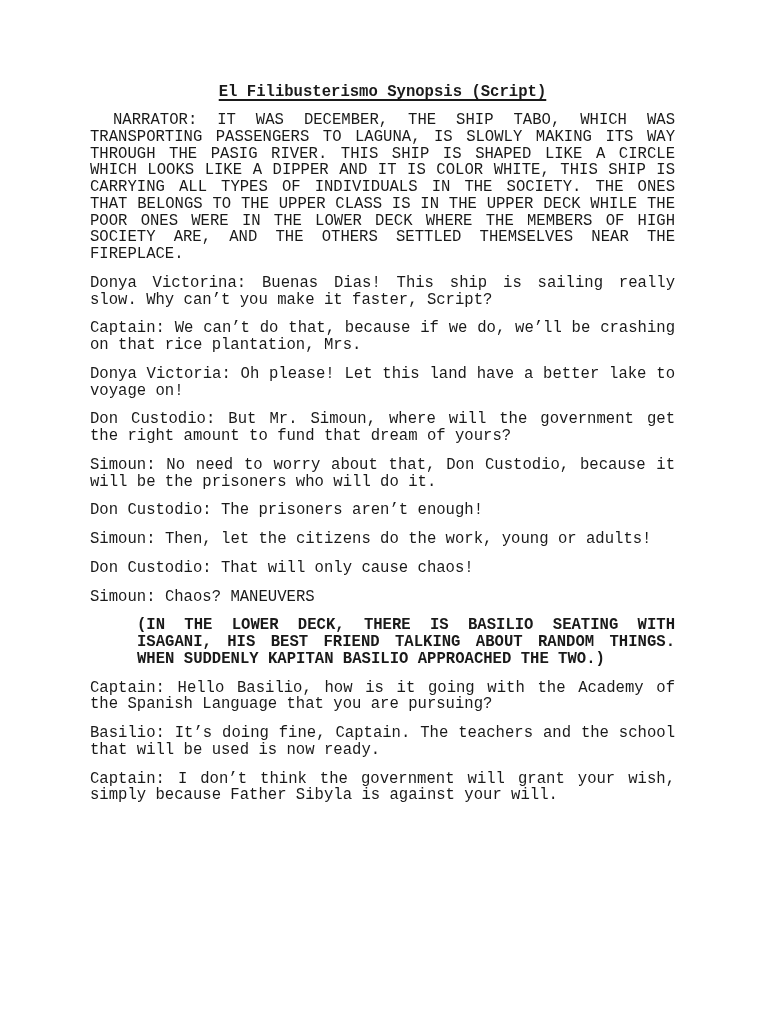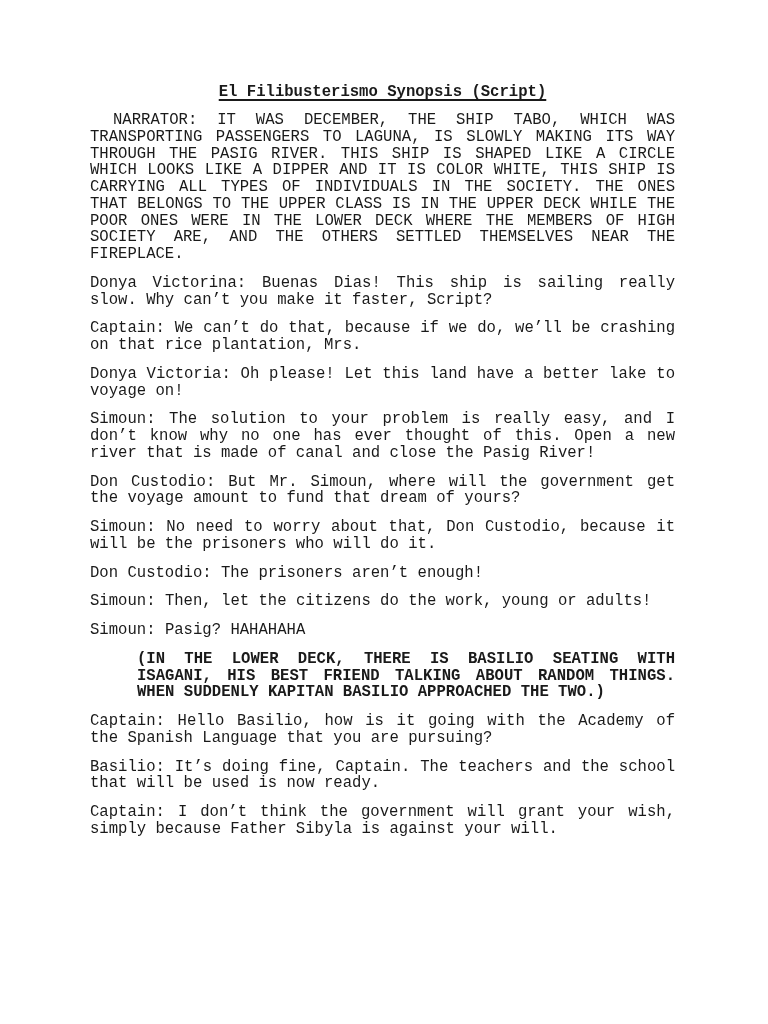--- a/index.html
+++ b/index.html
@@ -60,32 +60,32 @@
 
   <p class="para indent"><b class="speaker">NARRATOR</b><span class="sep">: </span><span class="line">IT WAS DECEMBER, THE SHIP TABO, WHICH WAS TRANSPORTING PASSENGERS TO LAGUNA, IS SLOWLY MAKING ITS WAY THROUGH THE PASIG RIVER. THIS SHIP IS SHAPED LIKE A CIRCLE WHICH LOOKS LIKE A DIPPER AND IT IS COLOR WHITE, THIS SHIP IS CARRYING ALL TYPES OF INDIVIDUALS IN THE SOCIETY. THE ONES THAT BELONGS TO THE UPPER CLASS IS IN THE UPPER DECK WHILE THE POOR ONES WERE IN THE LOWER DECK WHERE THE MEMBERS OF HIGH SOCIETY ARE, AND THE OTHERS SETTLED THEMSELVES NEAR THE FIREPLACE.</span></p>
 
 
   <p class="para"><b class="speaker">Donya Victorina</b><span class="sep">: </span><span class="line">Buenas Dias! This ship is sailing really slow. Why can’t you make it faster, Script?</span></p>
 
   <p class="para"><b class="speaker">Captain</b><span class="sep">: </span><span class="line">We can’t do that, because if we do, we’ll be crashing on that rice plantation, Mrs.</span></p>
 
   <p class="para"><b class="speaker">Donya Victoria</b><span class="sep">: </span><span class="line">Oh please! Let this land have a better lake to voyage on!</span></p>
 
-  <p class="para"><b class="speaker">Simoun</b><span class="sep">: </span><span class="line">The solution to your problem is really easy, and I don’t know why no one has ever thought of this. Open a new river that is made of canal and close the Pasig River!</span></p>
 
-  <p class="para"><b class="speaker">Don Custodio</b><span class="sep">: </span><span class="line">But Mr. Simoun, where will the government get the voyage amount to fund that dream of yours?</span></p>
+  <p class="para"><b class="speaker">Don Custodio</b><span class="sep">: </span><span class="line">But Mr. Simoun, where will the government get the right amount to fund that dream of yours?</span></p>
 
   <p class="para"><b class="speaker">Simoun</b><span class="sep">: </span><span class="line">No need to worry about that, Don Custodio, because it will be the prisoners who will do it.</span></p>
 
   <p class="para"><b class="speaker">Don Custodio</b><span class="sep">: </span><span class="line">The prisoners aren’t enough!</span></p>
 
   <p class="para"><b class="speaker">Simoun</b><span class="sep">: </span><span class="line">Then, let the citizens do the work, young or adults!</span></p>
 
+  <p class="para"><b class="speaker">Don Custodio</b><span class="sep">: </span><span class="line">That will only cause chaos!</span></p>
 
-  <p class="para"><b class="speaker">Simoun</b><span class="sep">: </span><span class="line">Pasig? HAHAHAHA</span></p>
+  <p class="para"><b class="speaker">Simoun</b><span class="sep">: </span><span class="line">Chaos? MANEUVERS</span></p>
 
   <p class="para bold"><b class="speaker"></b><span class="sep"></span><span class="line">(IN THE LOWER DECK, THERE IS BASILIO SEATING WITH ISAGANI, HIS BEST FRIEND TALKING ABOUT RANDOM THINGS. WHEN SUDDENLY KAPITAN BASILIO APPROACHED THE TWO.)</span></p>
 
   <p class="para"><b class="speaker">Captain</b><span class="sep">: </span><span class="line">Hello Basilio, how is it going with the Academy of the Spanish Language that you are pursuing?</span></p>
 
   <p class="para"><b class="speaker">Basilio</b><span class="sep">: </span><span class="line">It’s doing fine, Captain. The teachers and the school that will be used is now ready.</span></p>
 
   <p class="para"><b class="speaker">Captain</b><span class="sep">: </span><span class="line">I don’t think the government will grant your wish, simply because Father Sibyla is against your will.</span></p>
 
 </div>

